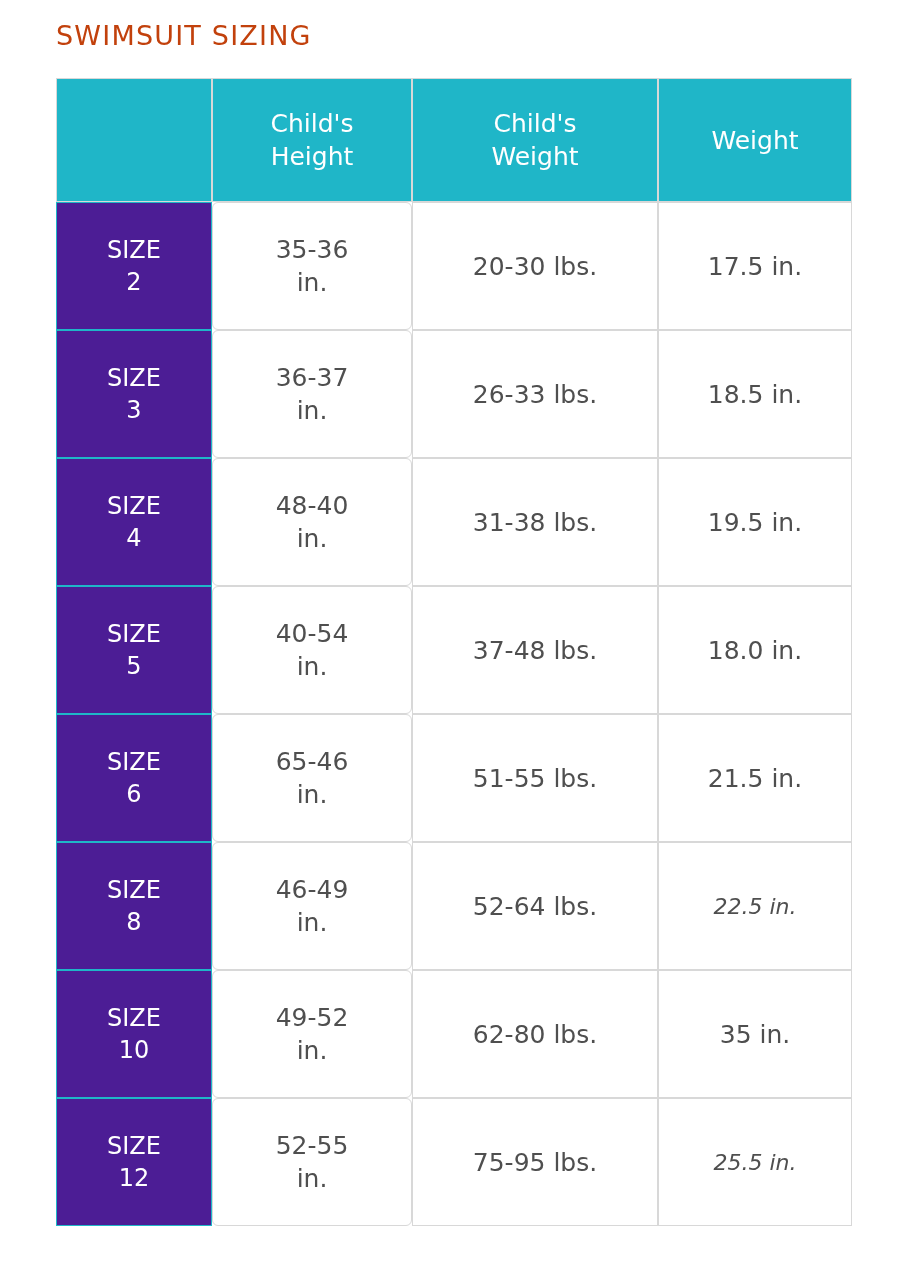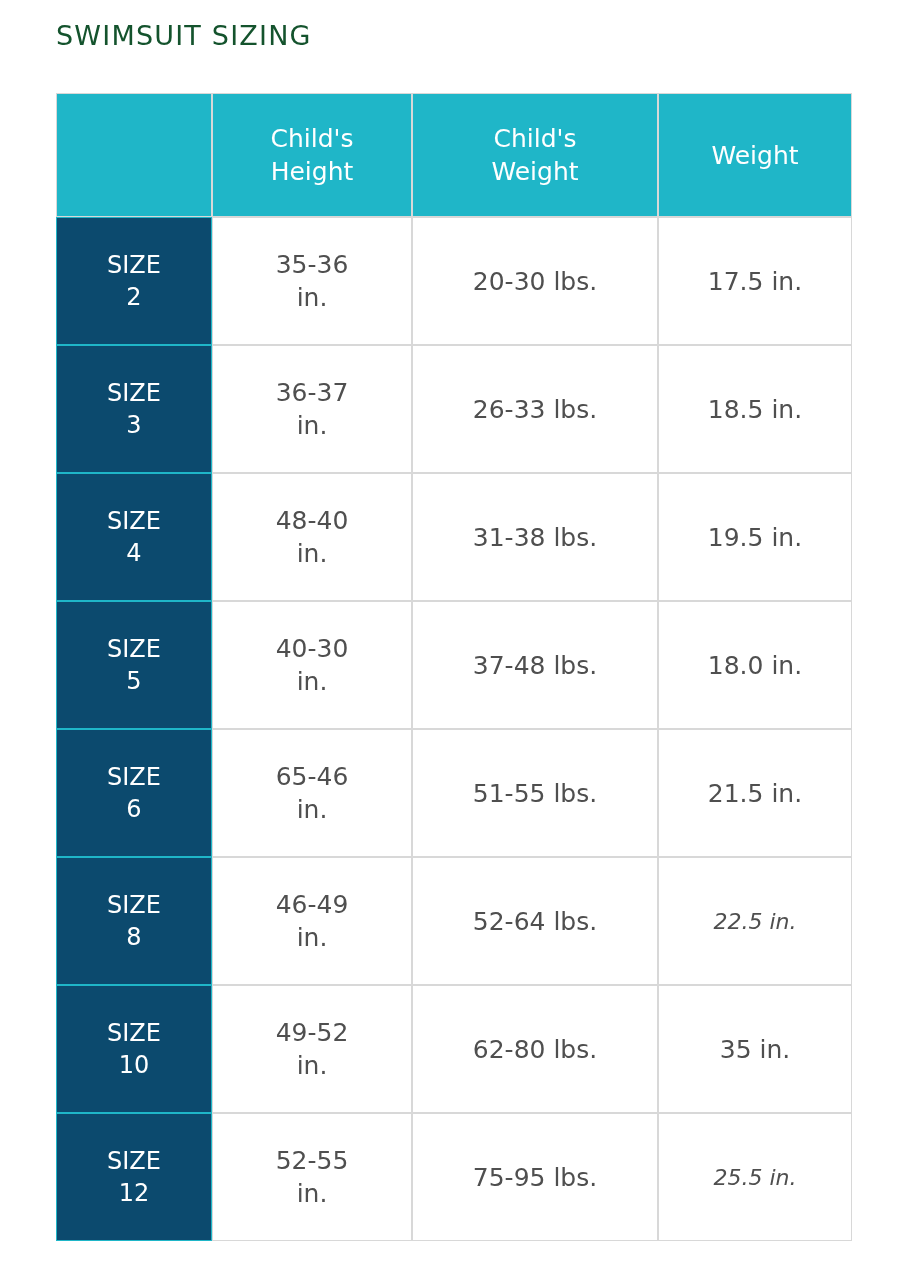--- a/index.html
+++ b/index.html
@@ -17,35 +17,34 @@
   }
   .page {
     width: 918px;
     height: 1270px;
     box-sizing: border-box;
     padding: 0;
   }
   .page-title {
     font-size: 27px;
     letter-spacing: 1.2px;
-    color: #14532d;
+    color: #c2410c;
     font-weight: 400;
     margin: 0;
     padding: 20px 0 0 56px;
     line-height: 1.2;
   }
   .table-wrap {
     padding: 26px 66px 0 56px;
   }
   table.size-table {
     border-collapse: separate;
     border-spacing: 0;
     width: 796px;
     table-layout: fixed;
-    margin-top: 15px;
   }
   table.size-table td, table.size-table th {
     border: 1px solid #d8d8d8;
     padding: 0;
     vertical-align: middle;
     text-align: center;
     font-weight: 400;
   }
   col.c0 { width: 156px; }
   col.c1 { width: 200px; }
@@ -63,28 +62,29 @@
   thead th.blank {
     background: #1fb6c8;
   }
   tbody td {
     height: 126px;
     font-size: 25px;
     color: #4f4f4f;
     background: #ffffff;
   }
   tbody td.size-cell {
-    background: #0c4a6e;
+    background: #4c1d95;
     color: #ffffff;
     border-color: #1fb6c8;
     font-size: 24px;
     line-height: 1.35;
   }
   tbody td.height-cell {
     line-height: 1.35;
+    border-radius: 6px;
   }
   .small {
     font-size: 22px;
     font-style: italic;
   }
   .cell-inner {
     display: block;
     white-space: pre-line;
   }
 </style>
@@ -169,21 +169,21 @@
           <td>
               <span class="cell-inner">19.5 in.</span>
             </td>
         </tr>
         <tr>
           <td class="size-cell">
               <span class="cell-inner">SIZE
 5</span>
             </td>
           <td class="height-cell">
-              <span class="cell-inner">40-30
+              <span class="cell-inner">40-54
 in.</span>
             </td>
           <td>
               <span class="cell-inner">37-48 lbs.</span>
             </td>
           <td>
               <span class="cell-inner">18.0 in.</span>
             </td>
         </tr>
         <tr>

